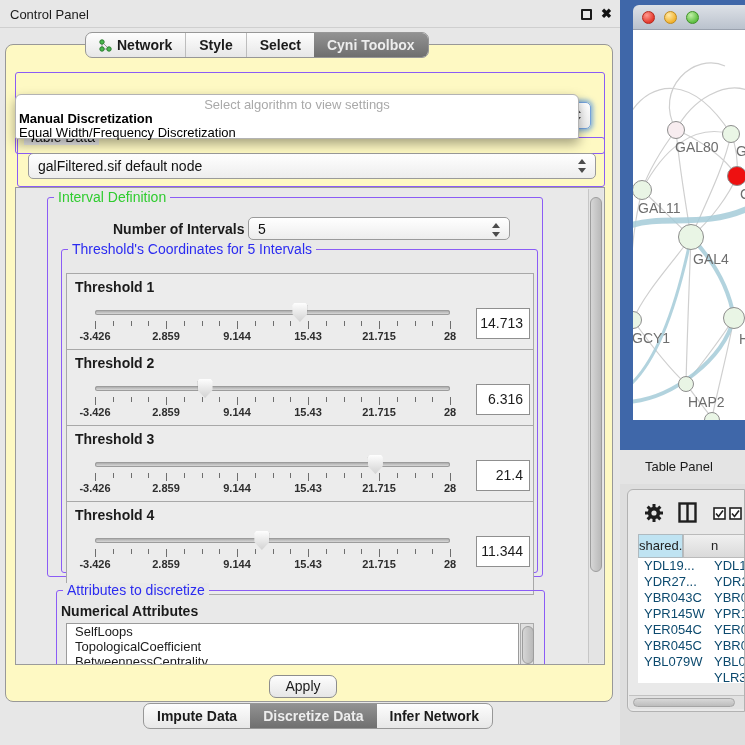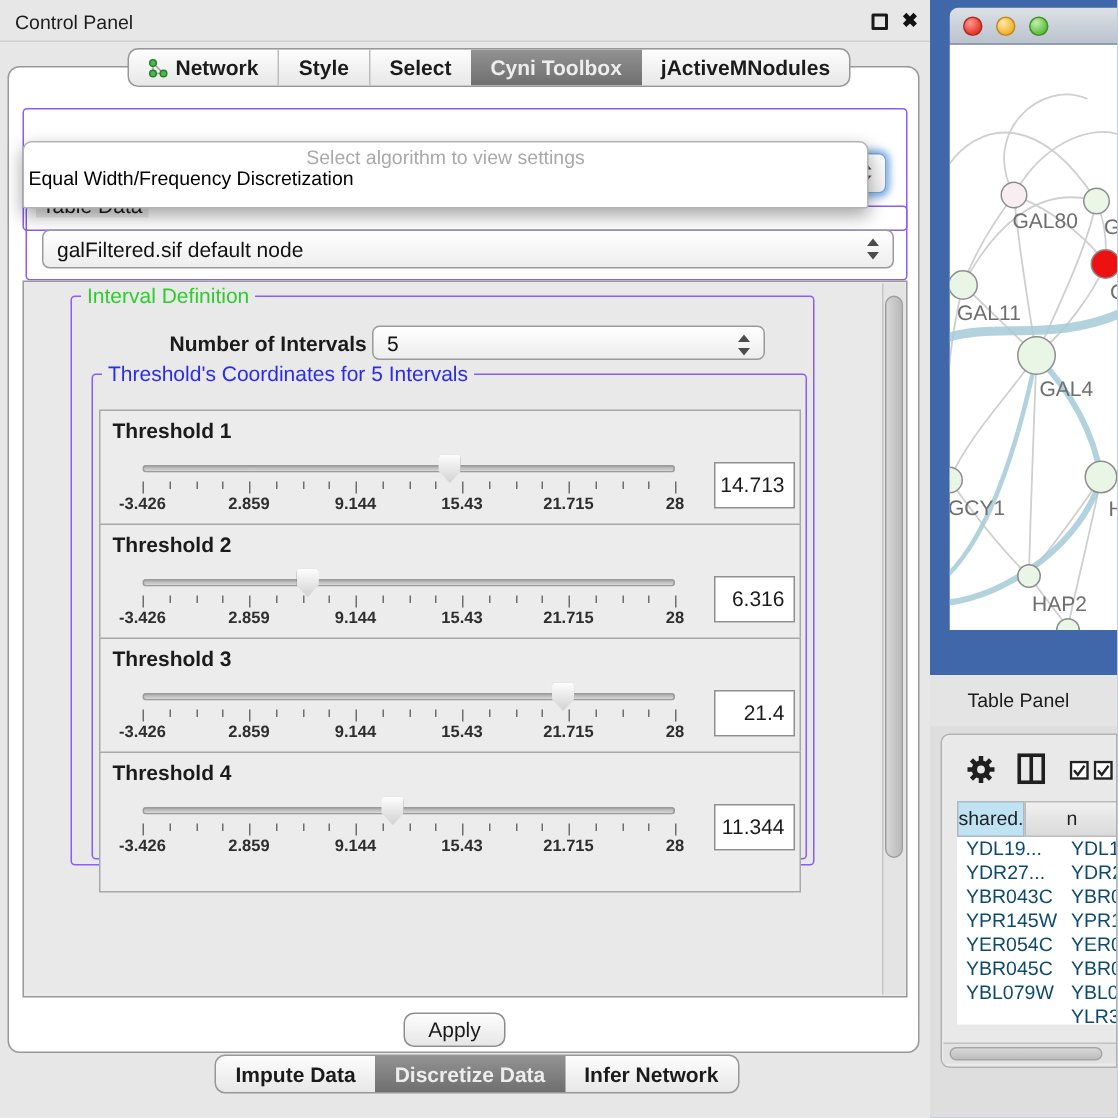--- a/index.html
+++ b/index.html
@@ -16,21 +16,21 @@
   .tabbar { height:26px; display:flex; border:1px solid #979797; border-radius:7px;
             background:linear-gradient(#fdfdfd,#e7e7e7); overflow:hidden; z-index:6; }
   .tab { padding:0 13px; line-height:24px; font-size:14px; font-weight:bold; color:#1b1b1b; white-space:nowrap; }
   .tab + .tab { border-left:1px solid #bdbdbd; }
   .tab.selected { background:linear-gradient(#929292,#6f6f6f); color:#ededed; border-left:none; }
   .tab.selected + .tab { border-left:none; }
   .tab .ticon { display:inline-block; vertical-align:-2px; margin-right:5px; }
   #top-tabs { left:85px; top:32px; }
   #bottom-tabs { left:143px; top:703px; z-index:6; }
 
-  #content-panel { left:5px; top:44px; width:608px; height:658px; border:1px solid #989898; border-radius:8px; background:#ffffff; }
+  #content-panel { left:5px; top:44px; width:608px; height:658px; border:1px solid #989898; border-radius:8px; background:#fef9c3; }
 
   .grp { position:absolute; border:1px solid #8b5cf6; border-radius:3px; }
   .glab { position:absolute; top:-8px; left:6px; background:#e9e9e9; padding:0 4px; font-size:14px; line-height:15px; white-space:nowrap; }
   .glab.green { color:#2fcc2f; }
   .glab.blue  { color:#2b2bf0; }
 
   
   #algo-group { left:9px; top:27px; width:590px; height:82px; }
   #algo-label { left:17px; top:38px; font-size:14px; color:#333; }
   #algo-combo { left:295px; top:57px; width:290px; height:27px; border:1px solid #74a3dc; border-radius:5px;
@@ -138,34 +138,34 @@
             <line x1="3" y1="10" x2="10" y2="10"></line>
             <line x1="3" y1="3" x2="10" y2="10"></line>
           </g>
           <circle cx="3" cy="3" r="2.2" fill="#49b84d" stroke="#2c7d30"></circle>
           <circle cx="3" cy="10" r="2.2" fill="#49b84d" stroke="#2c7d30"></circle>
           <circle cx="10" cy="10" r="2.2" fill="#49b84d" stroke="#2c7d30"></circle>
         </svg></span><span>Network</span></div>
     <div class="tab"><span>Style</span></div>
     <div class="tab"><span>Select</span></div>
     <div class="tab selected"><span>Cyni Toolbox</span></div>
-    <div class="tab"><span>jActiveMNodules</span></div>
   </div>
 
 <div class="abs" id="content-panel">
 
   <div class="grp" id="algo-group">
     <span class="abs" id="algo-label">Discretization Algorithm</span>
   </div>
   <div class="abs" id="algo-combo">
       <span class="spin"></span>
     </div>
 
   <div class="abs" id="algo-popup">
     <div id="popup-prompt">Select algorithm to view settings</div>
+    <div class="popup-opt bold">Manual Discretization</div>
     <div class="popup-opt">Equal Width/Frequency Discretization</div>
   </div>
 
   <div class="grp" id="tabledata-group">
     <span class="glab">Table Data</span>
     <div class="combo" id="tabledata-combo">
       <span class="ctext">galFiltered.sif default node</span>
       <span class="spin"></span>
     </div>
   </div>
@@ -317,20 +317,32 @@
               <div class="tick minor" style="left: 337.25px;"></div>
               <div class="tick major" style="left: 355px;"></div>
               <div class="tlabel" style="left: 355px;">28</div>
               <div class="handle" style="left: 159.348px;"></div>
             </div>
             <div class="tvalue">11.344</div>
           </div>
         </div>
     </div>
 
+    <div class="grp" id="attr-group">
+      <span class="glab blue">Attributes to discretize</span>
+      <span class="abs" id="attr-heading">Numerical Attributes</span>
+      <div id="attr-list">
+          <div class="attr-item">SelfLoops</div>
+          <div class="attr-item">TopologicalCoefficient</div>
+          <div class="attr-item">BetweennessCentrality</div>
+        </div>
+      <div id="attr-scroll">
+        <div class="vthumb" id="attr-thumb"></div>
+      </div>
+    </div>
 
     <div class="vscroll">
       <div class="vthumb" id="main-vthumb"></div>
     </div>
   </div>
 
   <div class="abs" id="apply-btn">Apply</div>
 </div>
 
 <div class="abs tabbar" id="bottom-tabs">

